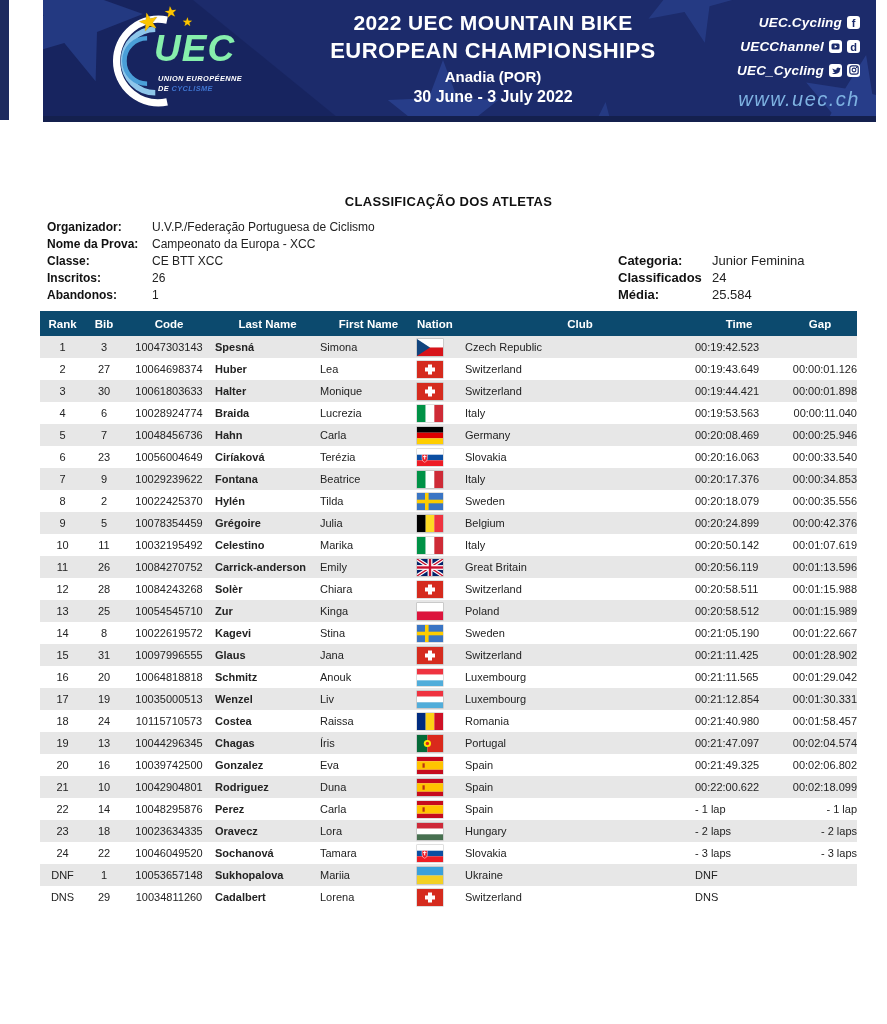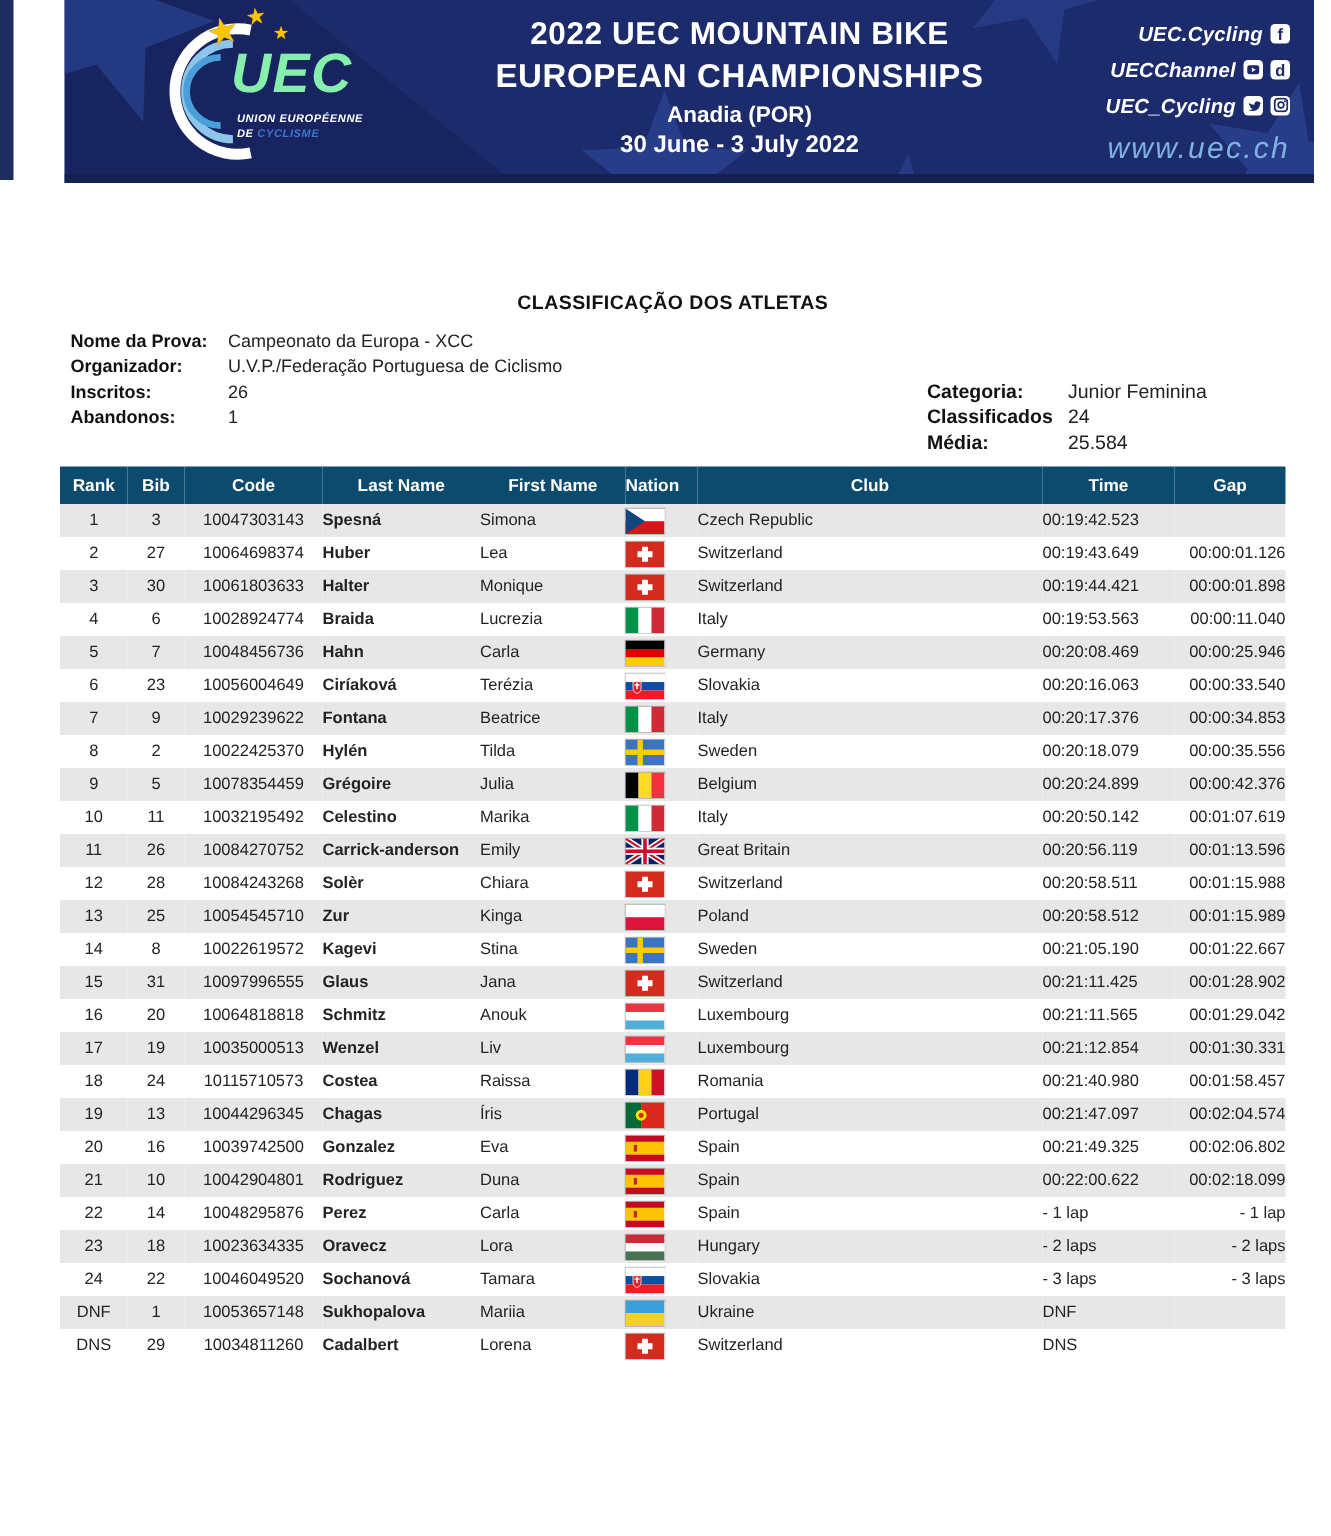--- a/index.html
+++ b/index.html
@@ -146,26 +146,30 @@
           </div>
         </div>
       <div class="website">www.uec.ch</div>
     </div>
   </header>
 
   <h1 class="doc-title">CLASSIFICAÇÃO DOS ATLETAS</h1>
 
   <section class="meta-left" id="meta-left">
       <div class="meta-row">
+        <span class="meta-label">Organizador:</span>
+        <span class="meta-value">U.V.P./Federação Portuguesa de Ciclismo</span>
+      </div>
+      <div class="meta-row">
         <span class="meta-label">Nome da Prova:</span>
         <span class="meta-value">Campeonato da Europa - XCC</span>
       </div>
       <div class="meta-row">
-        <span class="meta-label">Organizador:</span>
-        <span class="meta-value">U.V.P./Federação Portuguesa de Ciclismo</span>
+        <span class="meta-label">Classe:</span>
+        <span class="meta-value">CE BTT XCC</span>
       </div>
       <div class="meta-row">
         <span class="meta-label">Inscritos:</span>
         <span class="meta-value">26</span>
       </div>
       <div class="meta-row">
         <span class="meta-label">Abandonos:</span>
         <span class="meta-value">1</span>
       </div>
     </section>

